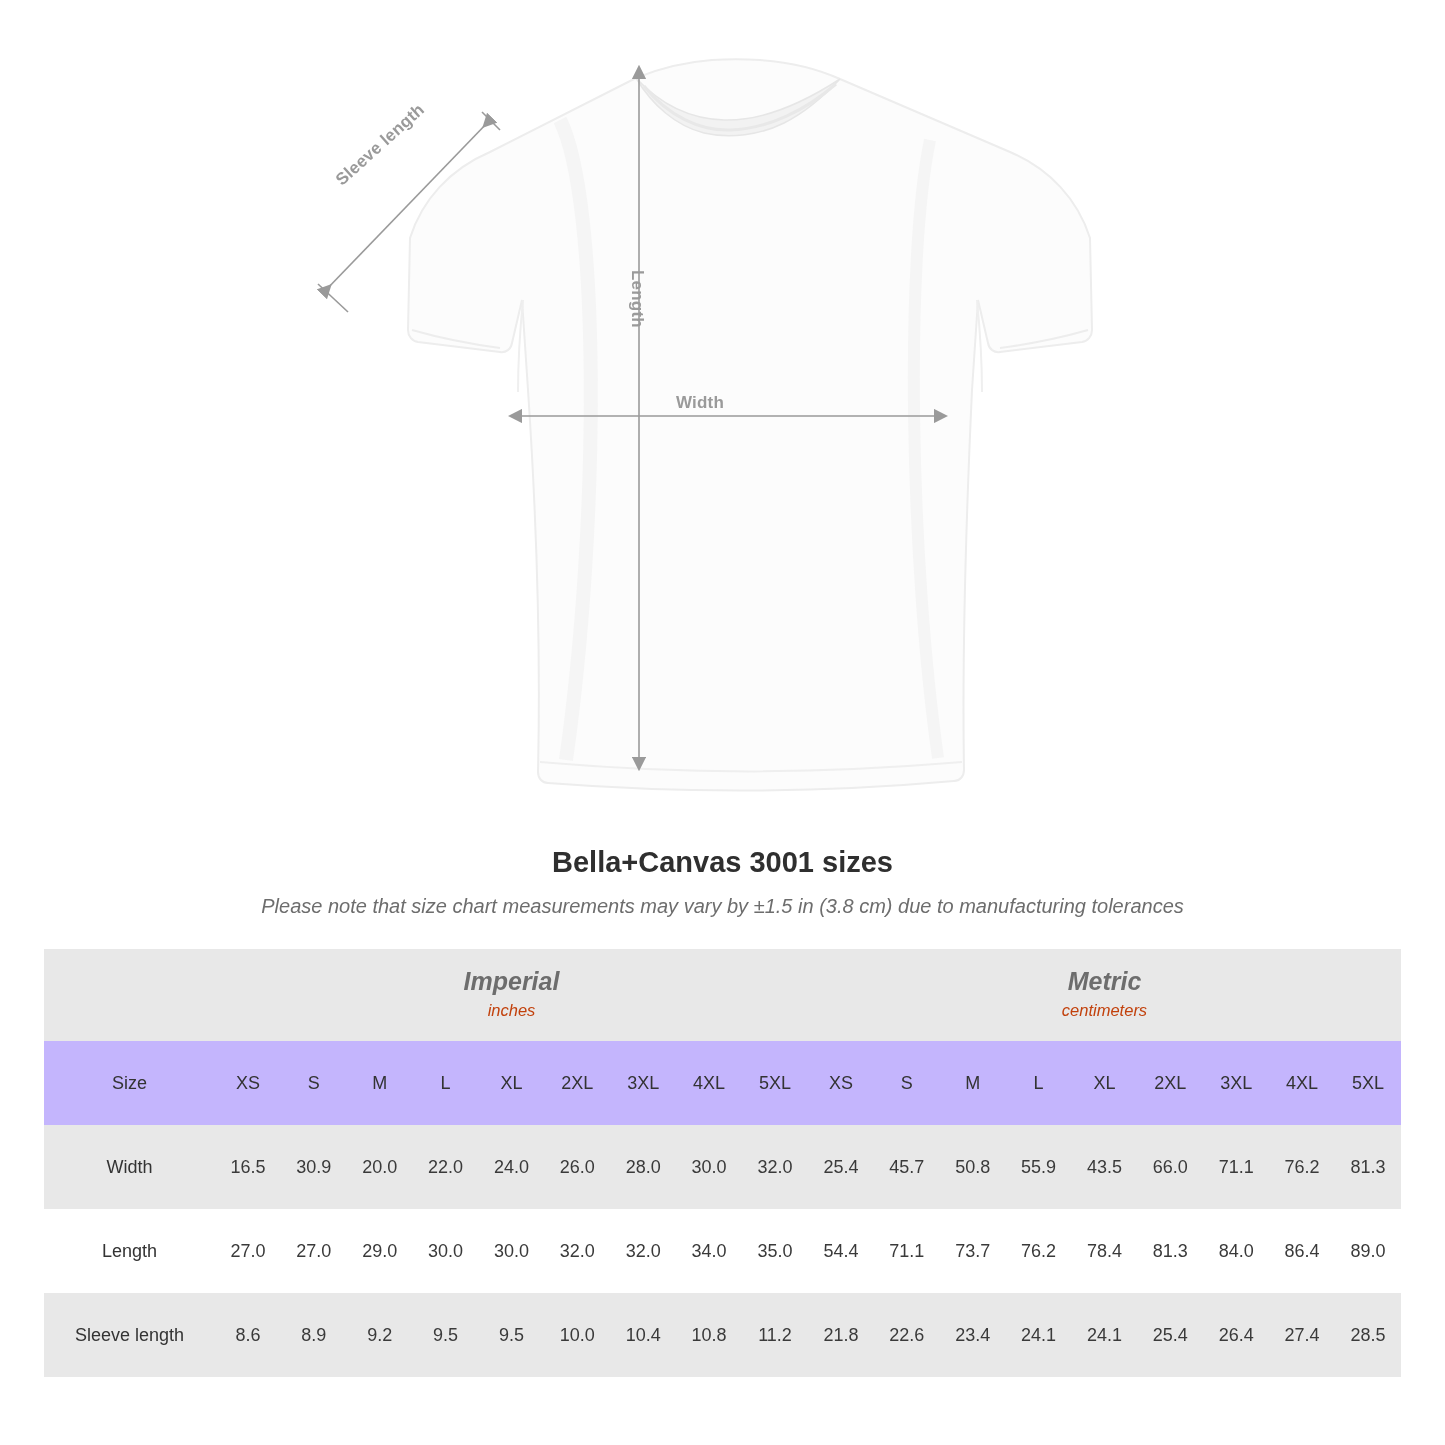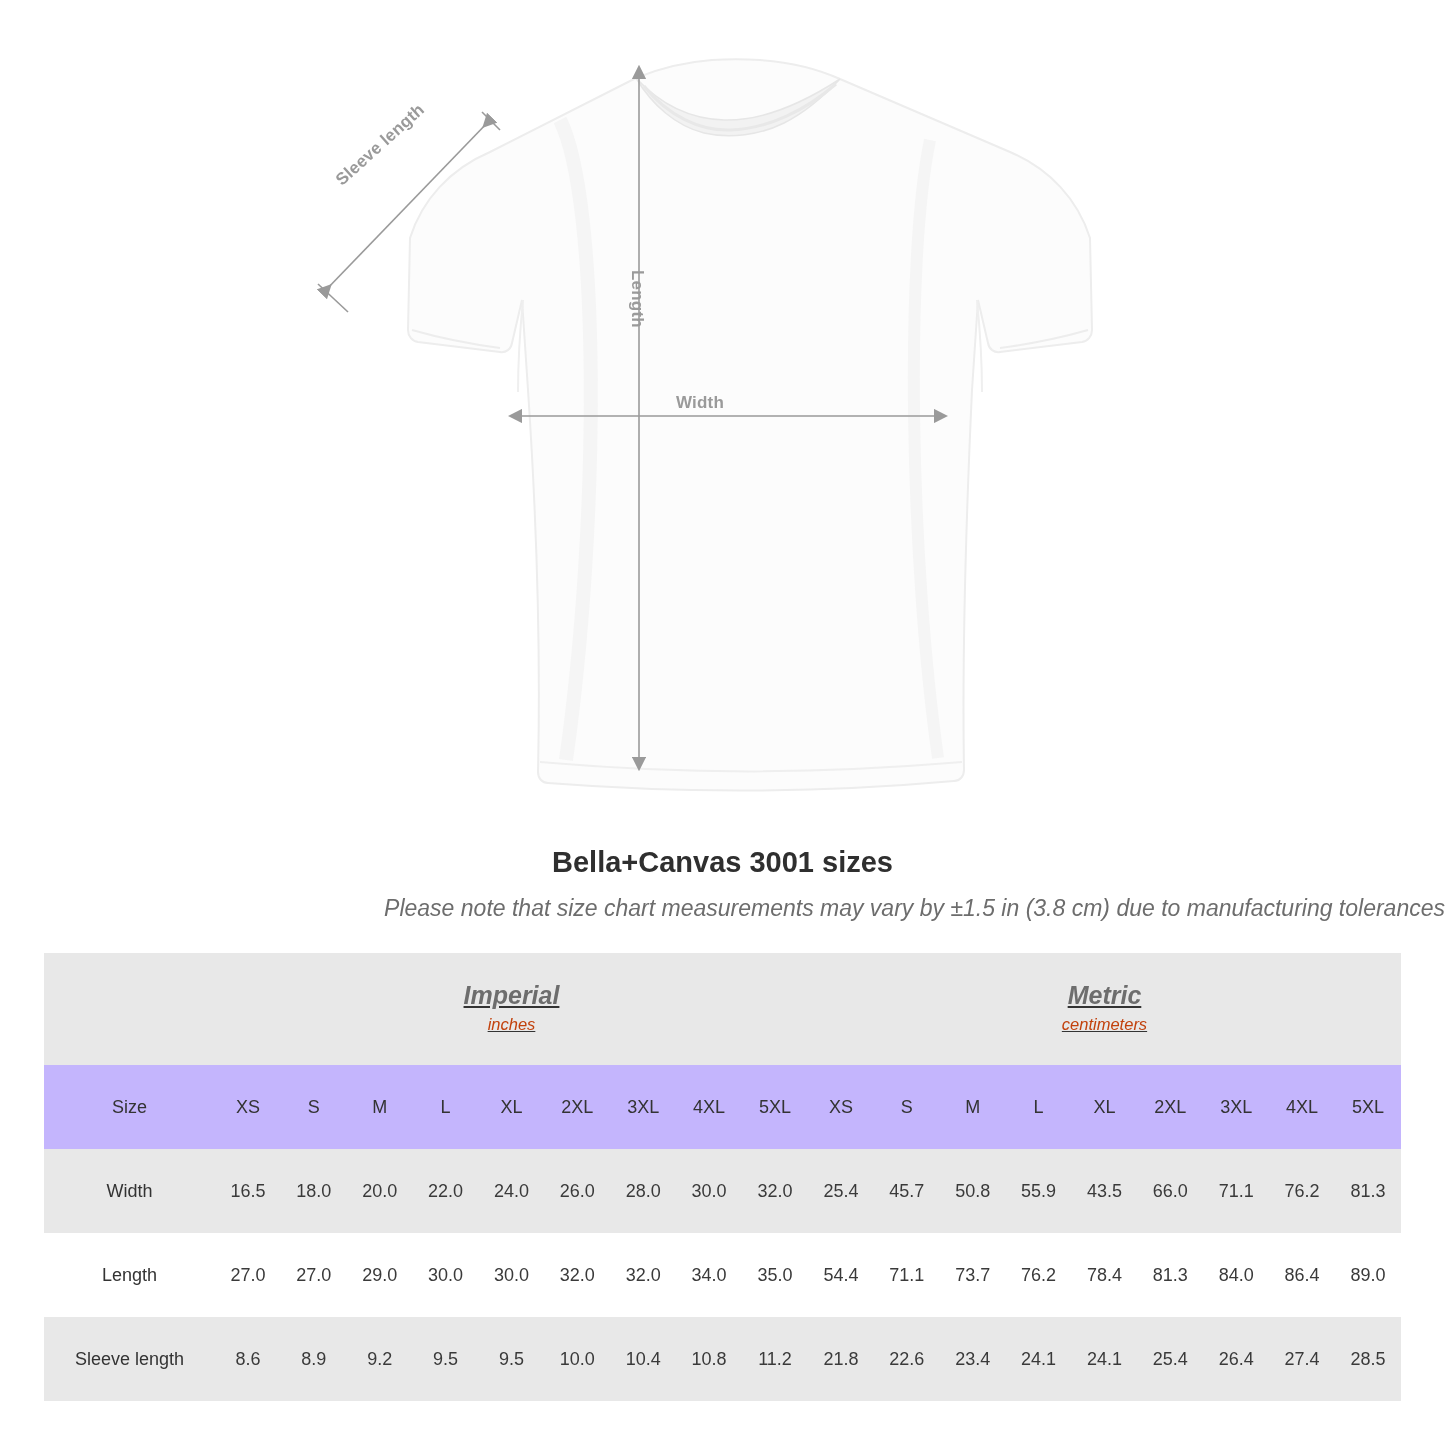--- a/index.html
+++ b/index.html
@@ -59,24 +59,23 @@
     margin-top: 16px;
   }
   .chart-title {
     font-size: 29px;
     font-weight: bold;
     color: #2f2f2f;
     margin: 0;
   }
   .chart-note {
     margin: 16px 0 0 0;
-    font-size: 23px;
+    font-size: 20px;
     font-style: italic;
     color: #6d6d6d;
-    text-align: right;
   }
 
   
   .table-wrap {
     margin: 31px 44px 0 44px;
     width: 1357px;
   }
   table.size-table {
     border-collapse: collapse;
     width: 100%;
@@ -84,23 +83,22 @@
   }
   table.size-table td,
   table.size-table th {
     text-align: center;
     vertical-align: middle;
     font-weight: normal;
   }
 
   .unit-head td {
     background: #e8e8e8;
-    height: 112px;
+    height: 92px;
     padding: 0;
-    text-decoration: underline;
   }
   .unit-title {
     font-size: 25px;
     font-style: italic;
     font-weight: bold;
     color: #6d6d6d;
     line-height: 1.25;
   }
   .unit-sub {
     font-size: 16.5px;
@@ -272,21 +270,21 @@
         <td>XL</td>
         <td>2XL</td>
         <td>3XL</td>
         <td>4XL</td>
         <td>5XL</td>
       </tr>
 
       <tr class="data-row shaded">
         <td class="row-label">Width</td>
         <td>16.5</td>
-        <td>18.0</td>
+        <td>30.9</td>
         <td>20.0</td>
         <td>22.0</td>
         <td>24.0</td>
         <td>26.0</td>
         <td>28.0</td>
         <td>30.0</td>
         <td>32.0</td>
         <td>25.4</td>
         <td>45.7</td>
         <td>50.8</td>

